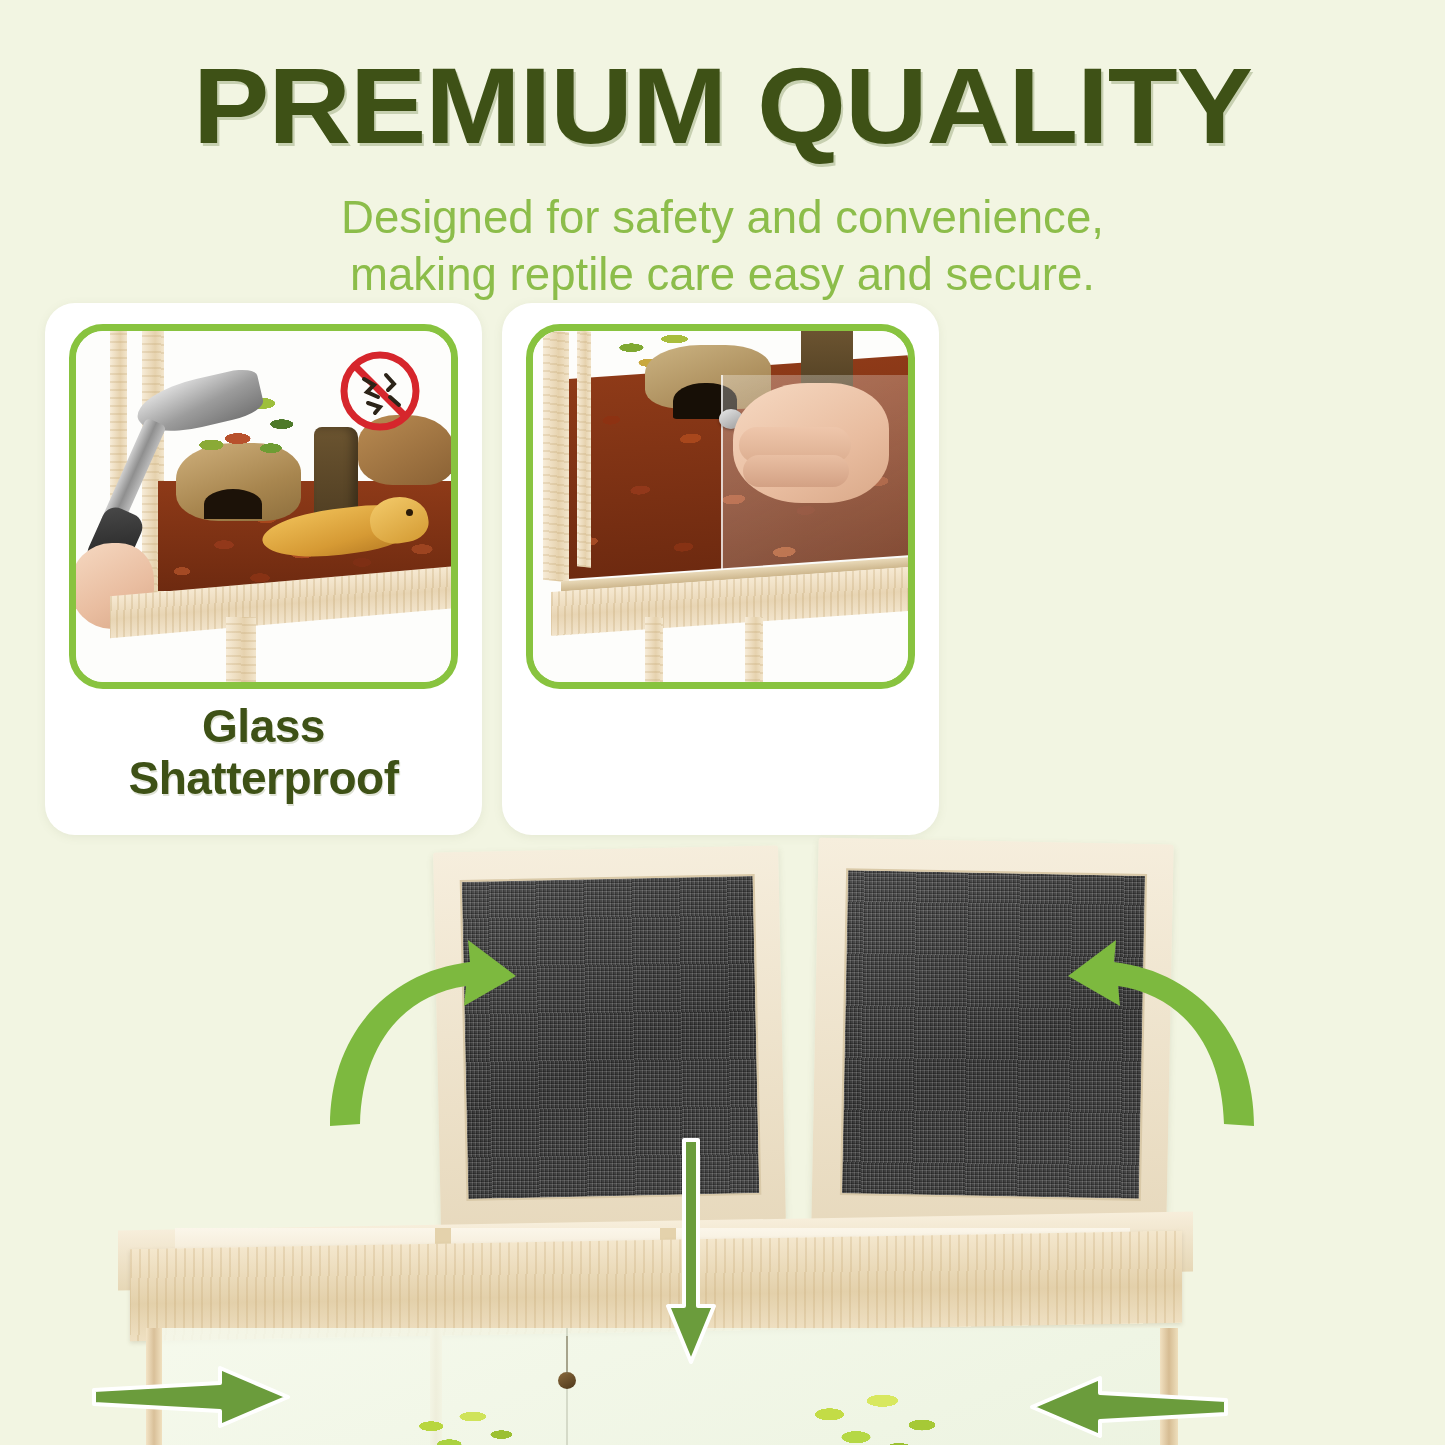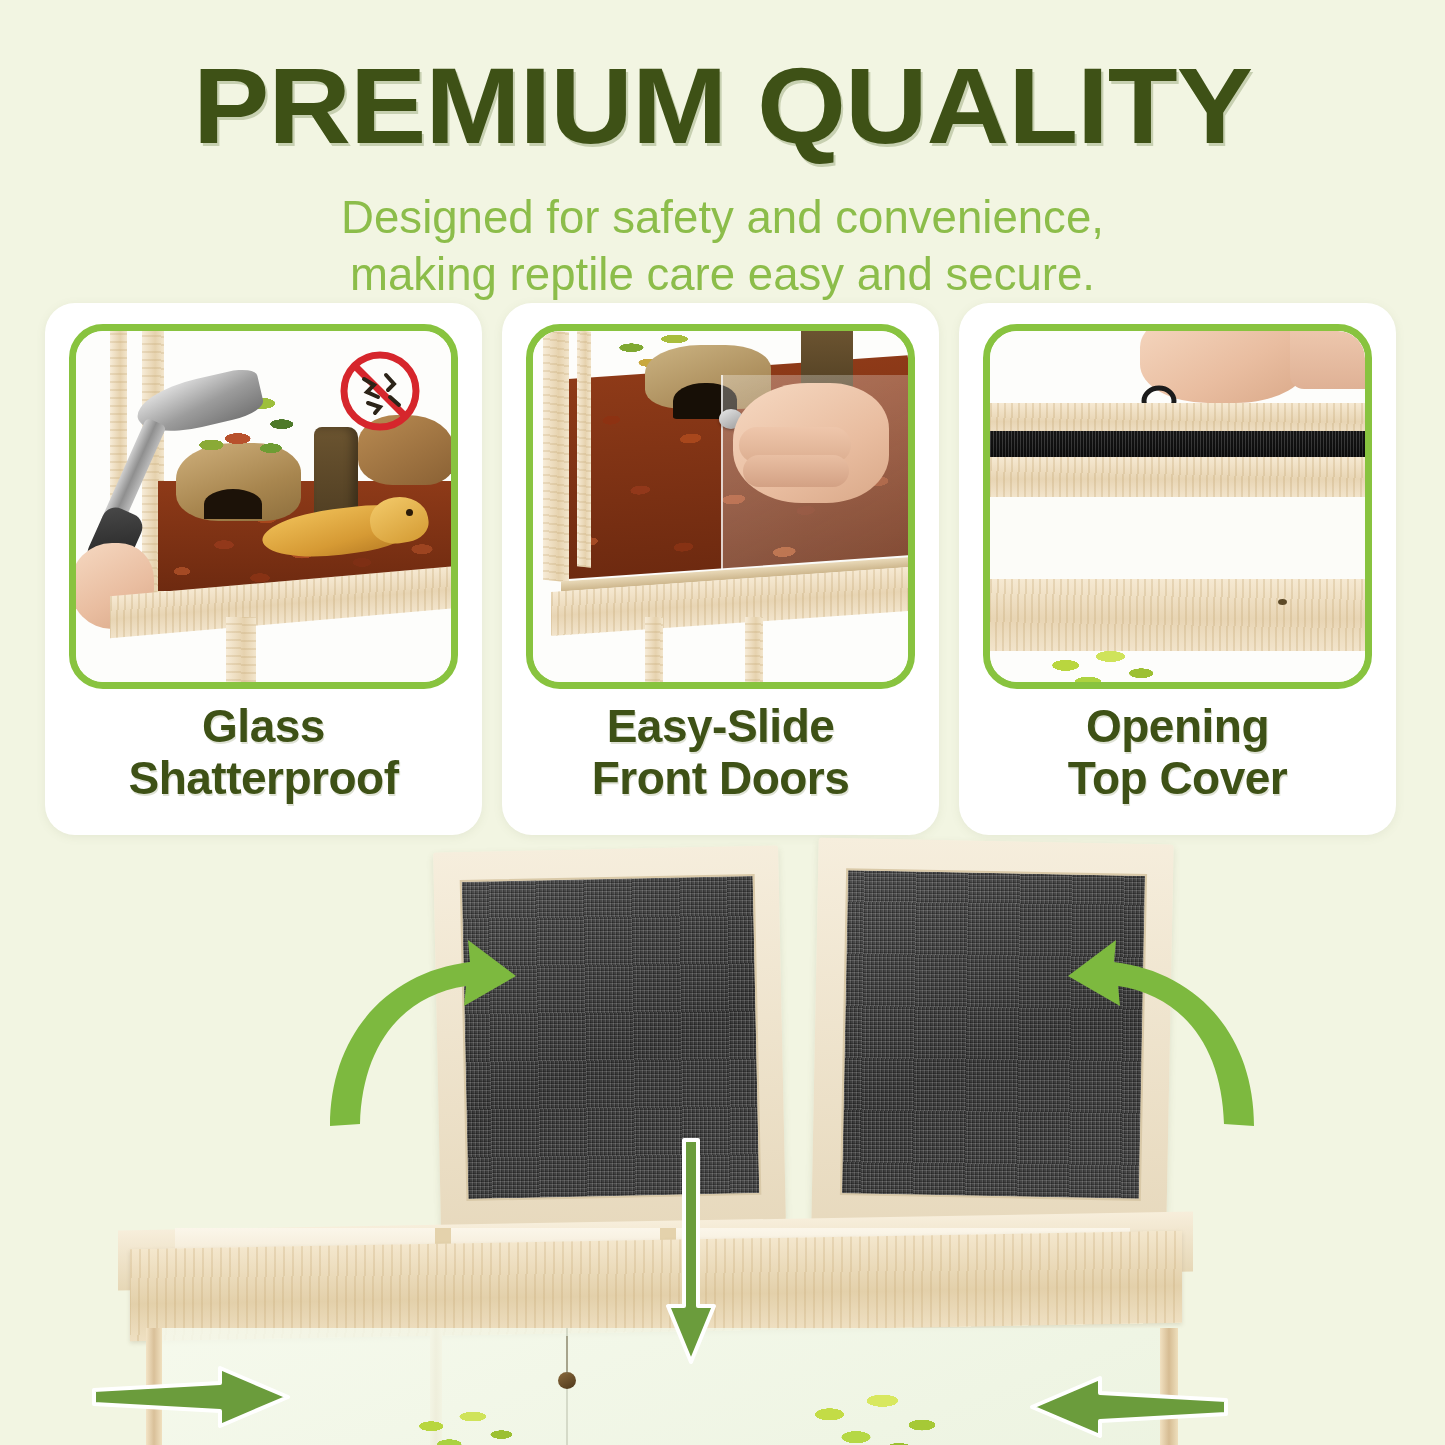--- a/index.html
+++ b/index.html
@@ -251,69 +251,22 @@
               border-radius:16px;background:linear-gradient(180deg,#e9bfa3,#d3a184);"></div>
 
           <div style="position:absolute;left:28px;top:238px;width:356px;height:10px;
               background:linear-gradient(180deg,#e9d9b8,#cdb68c);transform:skewY(-4deg);"></div>
           <div class="wood" style="position:absolute;left:18px;top:248px;width:372px;height:44px;
               transform:skewY(-4deg);"></div>
           <div class="woodv" style="position:absolute;left:112px;top:286px;width:18px;height:80px;"></div>
           <div class="woodv" style="position:absolute;left:212px;top:286px;width:18px;height:80px;"></div>
         </div>
       </div>
-      <div class="card-title">
-        <div>Easy-Slide</div>
-        <div>Front Doors</div>
-      </div>
     </div>
 
-    <div class="card c3">
-      <div class="photo">
-        <div class="photo-inner">
-          <div style="position:absolute;inset:0;background:#fdfdfb;"></div>
-
-          <div class="hand" style="position:absolute;left:150px;top:-24px;width:170px;height:96px;
-              border-radius:42% 46% 44% 40%;"></div>
-          <div class="hand" style="position:absolute;left:300px;top:-18px;width:96px;height:76px;
-              border-radius:14px 0 0 14px;background:linear-gradient(180deg,#f1cdb4,#dfb195);"></div>
-
-          <svg class="arrow-svg" style="left:148px;top:52px;" width="42" height="36" viewBox="0 0 42 36">
-            <ellipse cx="21" cy="18" rx="15" ry="13" fill="none" stroke="#1b1b1b" stroke-width="5"></ellipse>
-          </svg>
-
-          <div class="wood" style="position:absolute;left:0;top:72px;width:389px;height:34px;"></div>
-
-          <div style="position:absolute;left:0;top:100px;width:389px;height:28px;
-              background:
-                repeating-linear-gradient(90deg, rgba(255,255,255,.10) 0 1px, rgba(0,0,0,.5) 1px 3px),
-                linear-gradient(180deg,#2a2a2a,#151515);
-              box-shadow:0 2px 3px rgba(0,0,0,.25);"></div>
-
-          <div class="wood" style="position:absolute;left:0;top:126px;width:389px;height:40px;"></div>
-
-          <div style="position:absolute;left:0;top:166px;width:389px;height:86px;background:#fcfcf8;"></div>
-
-          <div class="wood" style="position:absolute;left:0;top:248px;width:389px;height:72px;"></div>
-          <div style="position:absolute;left:288px;top:268px;width:9px;height:6px;
-              background:#5d4a28;border-radius:50%;"></div>
-
-          <div style="position:absolute;left:42px;top:312px;width:140px;height:56px;
-              background:
-                radial-gradient(ellipse 22px 9px at 24% 40%,#b9d63f 60%,rgba(0,0,0,0) 61%),
-                radial-gradient(ellipse 24px 9px at 56% 24%,#cfe35a 60%,rgba(0,0,0,0) 61%),
-                radial-gradient(ellipse 20px 8px at 78% 54%,#9dc033 60%,rgba(0,0,0,0) 61%),
-                radial-gradient(ellipse 22px 9px at 40% 70%,#add340 60%,rgba(0,0,0,0) 61%);"></div>
-        </div>
-      </div>
-      <div class="card-title">
-        <div>Opening</div>
-        <div>Top Cover</div>
-      </div>
-    </div>
   </div>
 
   <div class="product">
 
     <div class="mesh-panel" style="left:437px;top:13px;width:345px;height:375px;transform:rotate(-1.2deg);border-radius:3px;">
       <div class="mesh-inner" style="left:26px;top:28px;right:24px;bottom:26px;"></div>
     </div>
 
     <div class="mesh-panel" style="left:815px;top:5px;width:355px;height:385px;transform:rotate(1.1deg);border-radius:3px;">
       <div class="mesh-inner" style="left:28px;top:30px;right:26px;bottom:28px;"></div>

